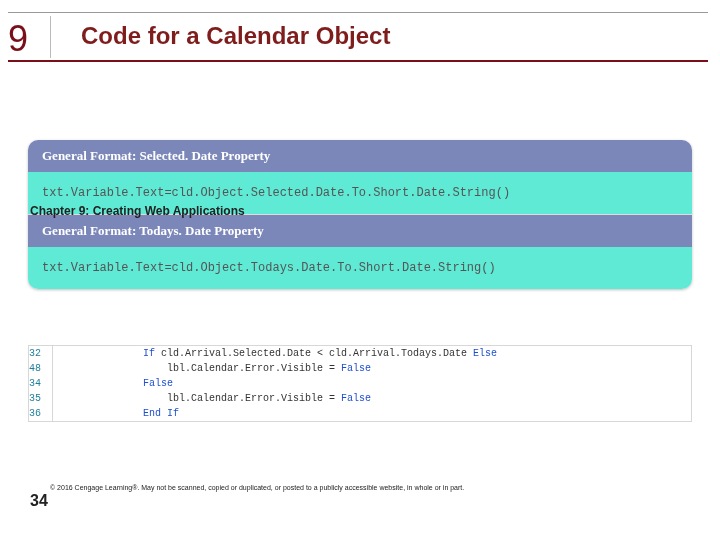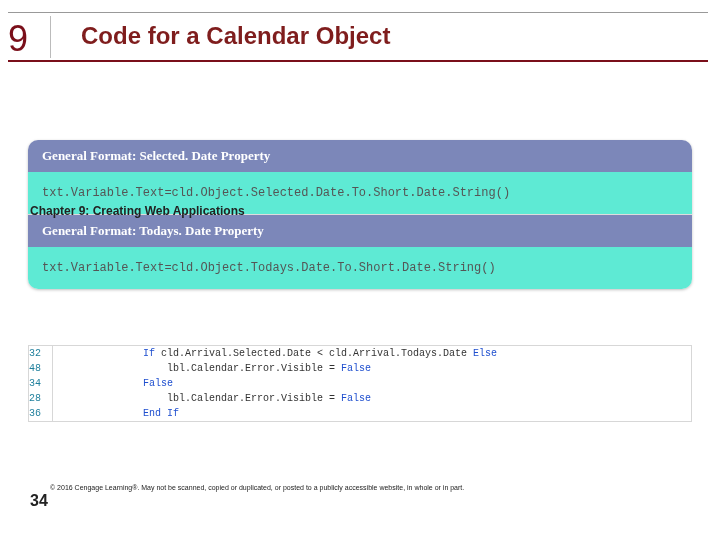--- a/index.html
+++ b/index.html
@@ -60,21 +60,21 @@
     </div>
     <div class="codeln">
       <span class="gutter">48</span>
       <span class="codetxt"><span>    </span><span>lbl.Calendar.Error.Visible = </span><span class="kw">False</span></span>
     </div>
     <div class="codeln">
       <span class="gutter">34</span>
       <span class="codetxt"><span></span><span class="kw">False</span></span>
     </div>
     <div class="codeln">
-      <span class="gutter">28</span>
+      <span class="gutter">35</span>
       <span class="codetxt"><span>    </span><span>lbl.Calendar.Error.Visible = </span><span class="kw">False</span></span>
     </div>
     <div class="codeln">
       <span class="gutter">36</span>
       <span class="codetxt"><span></span><span class="kw">End If</span></span>
     </div>
   </div>
 
   <div class="footer">
     <div class="chapter">Chapter 9: Creating Web Applications</div>

